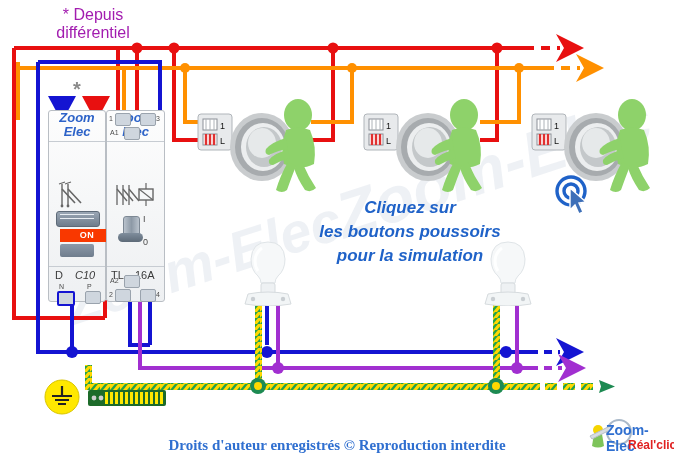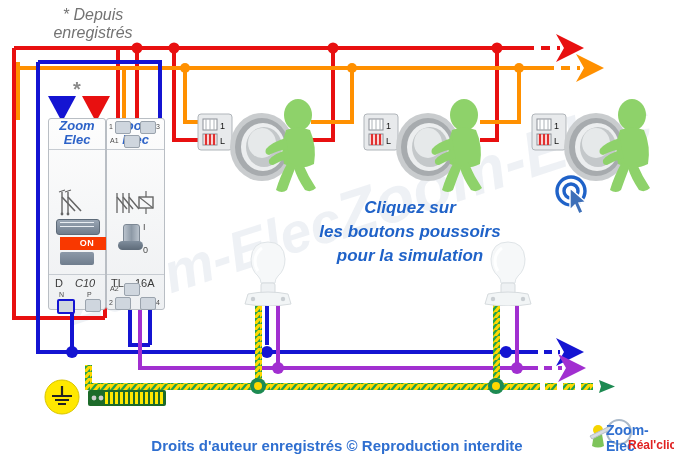--- a/index.html
+++ b/index.html
@@ -1,21 +1,21 @@
 <!DOCTYPE html>
 <html><head>
 <meta charset="utf-8">
 <style>
   html,body{margin:0;padding:0;background:#fff;}
   body{width:674px;height:461px;position:relative;overflow:hidden;
        font-family:"Liberation Sans",sans-serif;}
   #stage{position:absolute;left:0;top:0;width:674px;height:461px;background:#ffffff;}
   svg.layer{position:absolute;left:0;top:0;width:674px;height:461px;}
   .txt{position:absolute;}
-  .note{color:#737373;font-size:16px;line-height:18px;text-align:center;font-style:italic;}
+  .note{color:#a21caf;font-size:16px;line-height:18px;text-align:center;}
   .hint{color:#1f62c8;font-size:17px;font-weight:bold;font-style:italic;line-height:24px;text-align:center;}
   .copy{color:#2f6fd0;font-size:15px;font-weight:bold;text-align:center;width:674px;left:0;}
   .mod-brand{color:#2d63c8;font-size:13px;font-weight:bold;font-style:italic;text-align:center;line-height:14px;}
   .term-lbl{position:absolute;color:#4a4a4a;font-size:7px;}
   .mod-rating{position:absolute;color:#3a3a3a;font-size:11px;}
   .onbadge{position:absolute;background:#f93800;color:#fff;font-size:9px;font-weight:bold;
            text-align:center;letter-spacing:.5px;}
   .logo-txt{position:absolute;color:#2f6fd0;font-weight:bold;}
   .wm{position:absolute;color:rgba(120,150,180,.13);font-size:56px;font-weight:bold;font-style:italic;
       white-space:nowrap;transform:rotate(-18deg);pointer-events:none;}
@@ -169,21 +169,21 @@
         <rect x="145" y="392" width="3" height="12"></rect>
           <rect x="150" y="392" width="3" height="12"></rect>
         <rect x="155" y="392" width="3" height="12"></rect>
           <rect x="160" y="392" width="3" height="12"></rect>
       </g>
       <circle cx="94" cy="398" r="2.4" fill="#cfcfcf"></circle>
         <circle cx="101" cy="398" r="2.4" fill="#cfcfcf"></circle>
     </g>
   </svg>
 
-  <div style="position:absolute;left:48px;top:118px;width:115px;height:190px;">
+  <div style="position:absolute;left:48px;top:110px;width:115px;height:190px;">
 
     <div style="position:absolute;left:0;top:0;width:56px;height:190px;
                 background:linear-gradient(180deg,#fdfdfd,#eef0f2);
                 border:1px solid #b9bec4;border-radius:3px;">
       <div style="position:absolute;left:0;top:30px;width:100%;height:1px;background:#c7ccd2;"></div>
       <div style="position:absolute;left:0;top:155px;width:100%;height:1px;background:#c7ccd2;"></div>
       <div class="mod-brand" style="left:0;top:36px;width:56px;">
         <span>Zoom</span><br><span>Elec</span>
       </div>
 
@@ -374,31 +374,31 @@
   </div>
 
   <svg style="position:absolute;left:552px;top:172px;" width="44" height="44" viewBox="0 0 44 44">
     <circle cx="19" cy="19" r="14" fill="none" stroke="#1f62c8" stroke-width="3.4"></circle>
     <circle cx="19" cy="19" r="7" fill="none" stroke="#1f62c8" stroke-width="3.4"></circle>
     <path d="M18,16 L34,30 L27,31 L31,40 L27,42 L23,33 L18,38 Z" fill="#3d6fb8" stroke="#fff" stroke-width="1.4"></path>
   </svg>
 
   <div class="txt note" style="left:28px;top:6px;width:130px;">
     <span>* Depuis</span><br>
-    <span>enregistrés</span>
+    <span>différentiel</span>
   </div>
   <div class="txt" style="left:73px;top:78px;color:#8a8a8a;font-size:20px;font-weight:bold;">*</div>
 
   <div class="txt hint" style="left:300px;top:196px;width:220px;">
     <span>Cliquez sur</span><br>
     <span>les boutons poussoirs</span><br>
     <span>pour la simulation</span>
   </div>
 
-  <div class="txt copy" style="top:437px;">Droits d'auteur enregistrés © Reproduction interdite</div>
+  <div class="txt copy" style="top:437px;font-family:Liberation Serif, serif;">Droits d'auteur enregistrés © Reproduction interdite</div>
 
   <div style="position:absolute;left:586px;top:416px;width:84px;height:38px;">
     <svg width="84" height="38" viewBox="0 0 84 38">
       <circle cx="33" cy="16" r="12" fill="none" stroke="#aab9c9" stroke-width="2"></circle>
       <ellipse cx="12" cy="14" rx="5" ry="5" fill="#f5d400"></ellipse>
       <path d="M8,18 q4,-3 8,0 l2,12 q-6,3 -12,0 Z" fill="#7ec45a"></path>
       <path d="M4,20 L24,10 L26,13 L6,23 Z" fill="#d8dde1" stroke="#b7bfc6"></path>
     </svg>
     <div class="logo-txt" style="left:20px;top:6px;font-size:14px;">Zoom-Elec</div>
     <div class="logo-txt" style="left:42px;top:22px;font-size:12px;color:#e02020;">Réal'clic</div>

